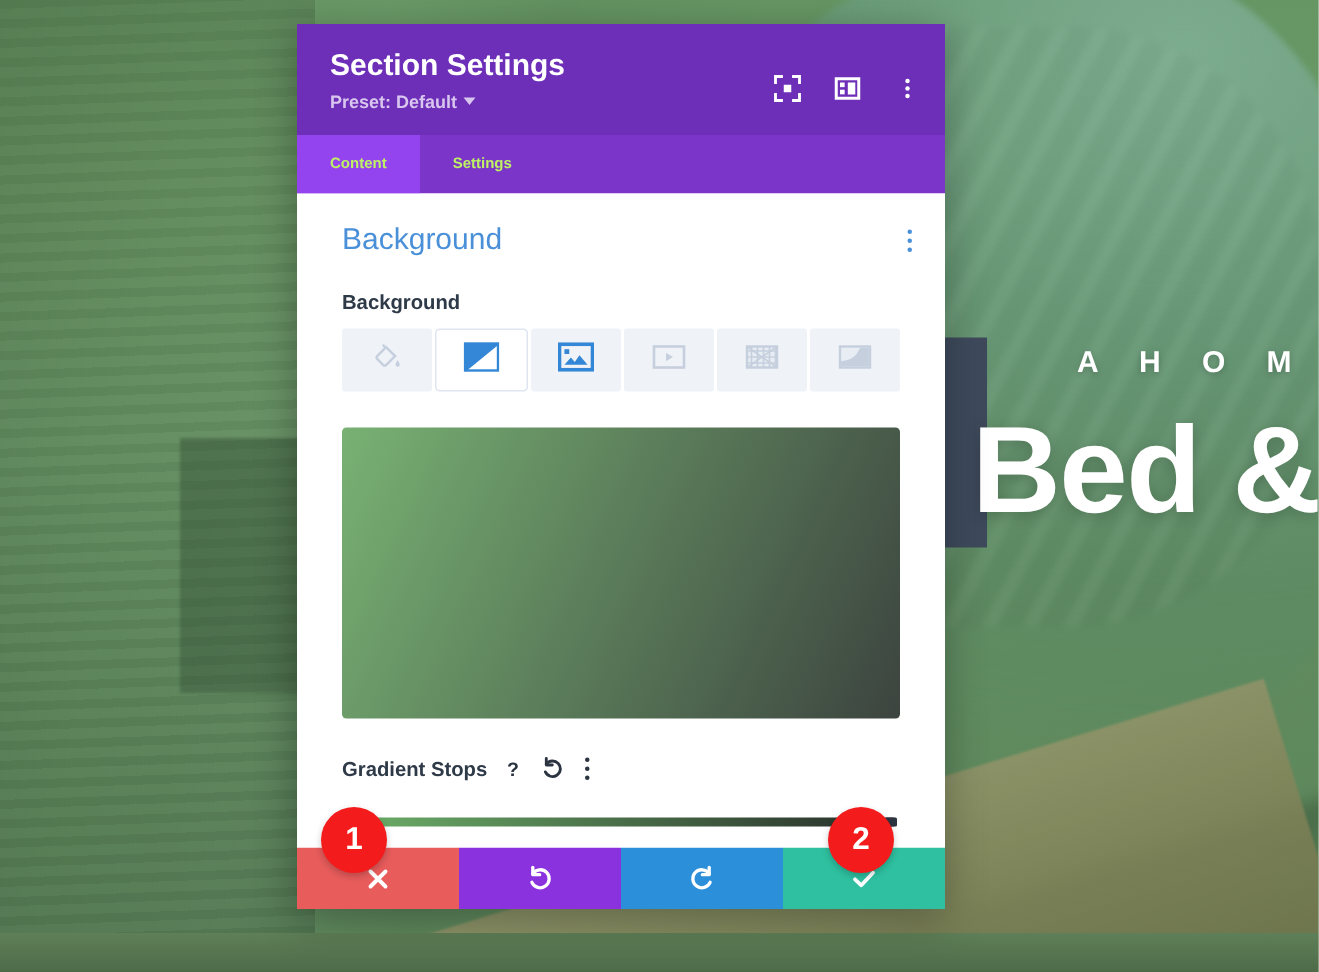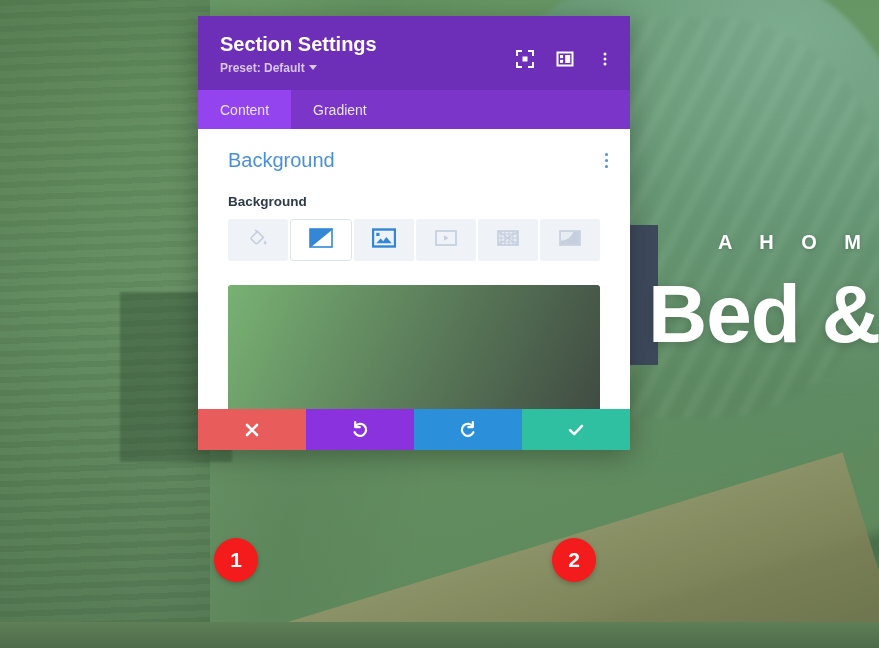--- a/index.html
+++ b/index.html
@@ -144,21 +144,21 @@
     text-shadow: 0 2px 10px rgba(0,0,0,0.18);
     white-space: nowrap;
   }
 
   
   .modal {
     position: absolute;
     left: 198px;
     top: 16px;
     width: 432px;
-    height: 434px;
+    height: 590px;
     background: #fff;
     box-shadow: 0 6px 26px rgba(0,0,0,0.30);
     display: flex;
     flex-direction: column;
     overflow: hidden;
   }
 
   .modal-header {
     background: #6d2eb8;
     padding: 16px 20px 12px 22px;
@@ -201,23 +201,23 @@
   
   .tabs {
     display: flex;
     background: #7b35c9;
     height: 39px;
   }
   .tab {
     display: flex;
     align-items: center;
     justify-content: center;
-    color: #e5e5e5;
-    font-size: 14px;
-    font-weight: 400;
+    color: #bef264;
+    font-size: 10px;
+    font-weight: 700;
     padding: 0 22px;
     cursor: pointer;
   }
   .tab.active { background: #9444ef; }
 
   
   .modal-body {
     flex: 1;
     background: #fff;
     padding: 20px 0 0 0;
@@ -416,21 +416,21 @@
             <circle cx="9" cy="4" r="1.5" fill="#ffffff"></circle>
             <circle cx="9" cy="9" r="1.5" fill="#ffffff"></circle>
             <circle cx="9" cy="14" r="1.5" fill="#ffffff"></circle>
           </svg>
         </span>
       </div>
     </div>
 
     <div class="tabs">
       <div class="tab active">Content</div>
-      <div class="tab">Gradient</div>
+      <div class="tab">Settings</div>
     </div>
 
     <div class="modal-body">
 
       <div class="section-head">
         <span class="section-title">Background</span>
         <span class="kebab">
             <i></i>
             <i></i>
             <i></i>
@@ -500,20 +500,39 @@
               <rect x="2" y="3" width="20" height="14" fill="#e8edf4" stroke="#c5cfdd" stroke-width="1.6"></rect>
               <path d="M2.8 16.2 V12.6 C9 12.6 13 9.5 15.4 3.8 H21.2 V16.2 Z" fill="#c5cfdd"></path>
             </svg>
           </span>
         </div>
 
       </div>
 
       <div class="gradient-preview" id="gradient-preview" style="background: linear-gradient(115deg, rgb(120, 177, 115) 0%, rgb(60, 68, 63) 100%);"></div>
 
+      <div class="stops-head">
+        <span class="stops-label">Gradient Stops</span>
+        <span class="mini-ic">
+          <svg width="16" height="16" viewBox="0 0 16 16">
+            <text x="8" y="12.4" text-anchor="middle" font-size="13" font-weight="700" font-family="Liberation Sans, sans-serif" fill="#2b3440">?</text>
+          </svg>
+        </span>
+        <span class="mini-ic">
+          <svg width="17" height="17" viewBox="0 0 17 17">
+            <path d="M4.2 5.4 A5.2 5.2 0 1 1 3.6 10.6" fill="none" stroke="#2b3440" stroke-width="1.9" stroke-linecap="round"></path>
+            <path d="M4.2 1.6 L4.2 6.0 L8.2 6.0" fill="none" stroke="#2b3440" stroke-width="1.9" stroke-linecap="round" stroke-linejoin="round"></path>
+          </svg>
+        </span>
+        <span class="kebab kebab-dark">
+            <i></i>
+            <i></i>
+            <i></i>
+          </span>
+      </div>
 
       <div class="stops-slider">
         <div class="stops-track" id="stops-track" style="background: linear-gradient(90deg, rgb(108, 174, 104) 0%, rgb(38, 43, 40) 100%);"></div>
         <div class="stop-handle start" id="stop-handle-1" style="background: rgb(108, 174, 104);"></div>
         <div class="stop-handle end" id="stop-handle-2" style="background: rgb(38, 43, 40);"></div>
         <div class="stop-endcap"></div>
       </div>
 
     </div>
 

